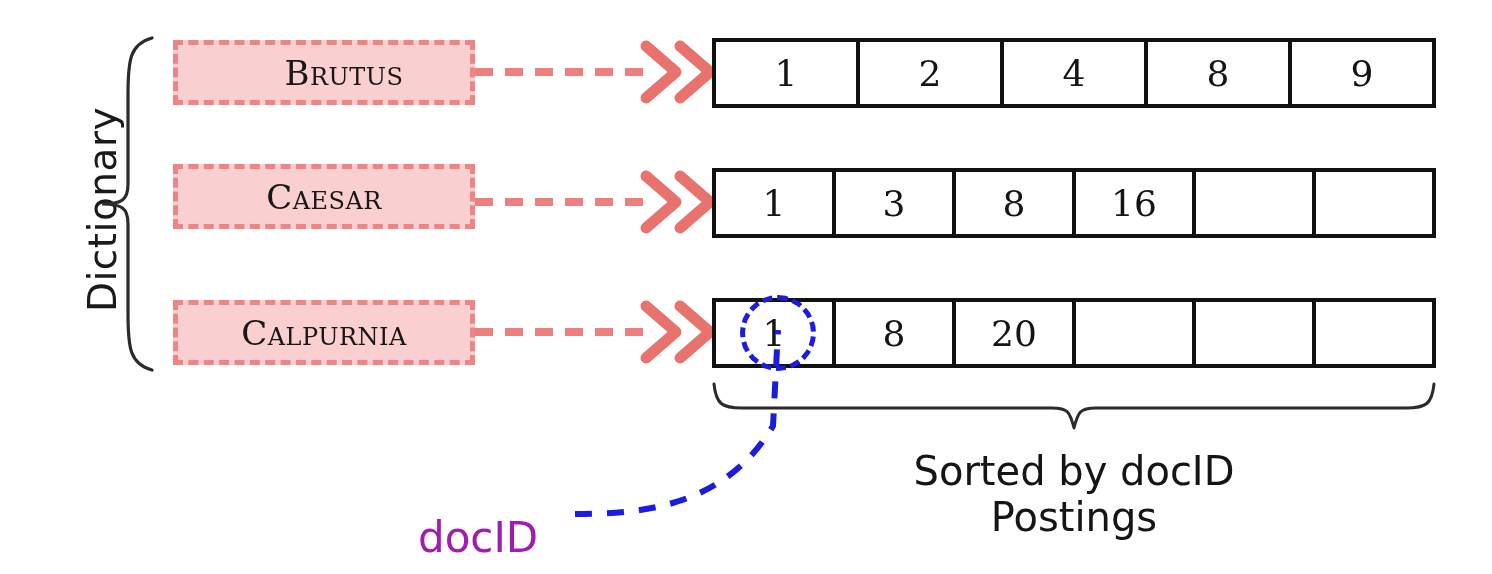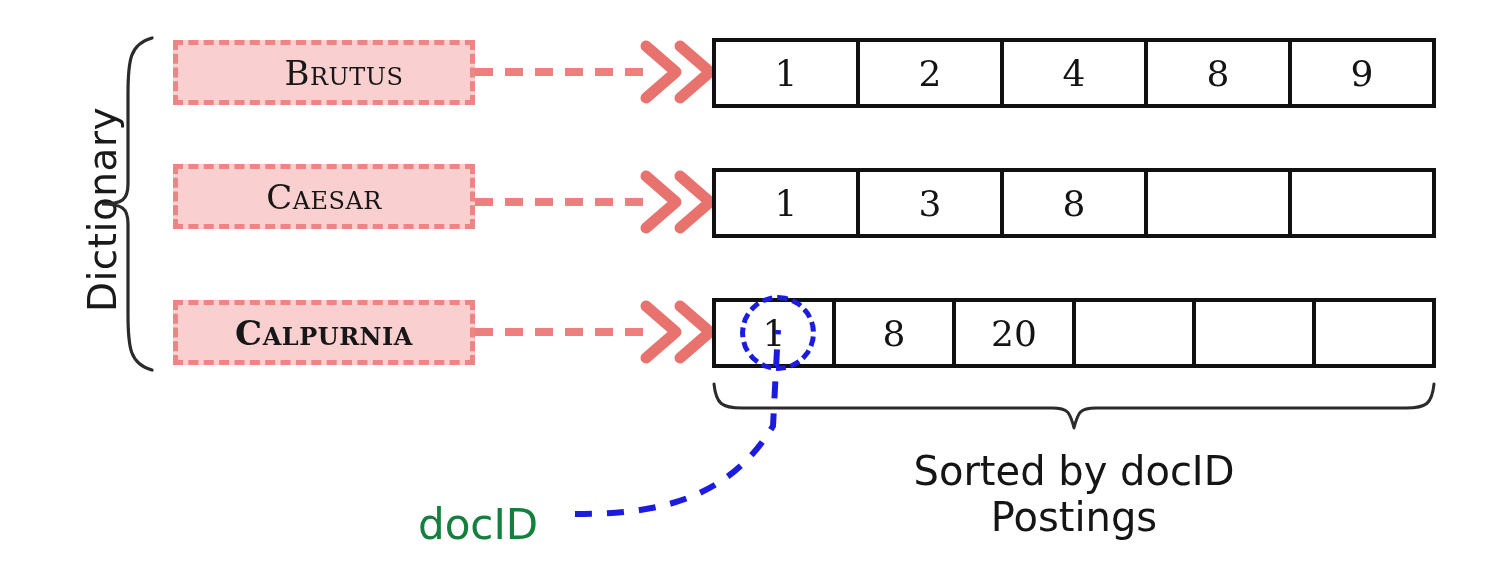--- a/index.html
+++ b/index.html
@@ -58,21 +58,21 @@
     font-family: "DejaVu Serif", serif;
     font-variant: small-caps;
     font-size: 34px;
     color: #171717;
     letter-spacing: 0.5px;
     line-height: 1;
     white-space: nowrap;
   }
   #term-box-0 { top: 40px; padding-left: 40px; }
   #term-box-1 { top: 164px; }
-  #term-box-2 { top: 300px; font-weight: bold; }
+  #term-box-2 { top: 300px; }
 
   
   .connector {
     position: absolute;
     left: 475px;
     width: 172px;
     height: 8px;
     background-image: linear-gradient(to right, #ee7f7f 0 18px, transparent 18px 30px);
     background-size: 30px 8px;
     background-repeat: repeat-x;
@@ -139,24 +139,24 @@
     top: 330px;
     width: 230px;
     height: 200px;
     pointer-events: none;
   }
 
   
   #docid-label {
     position: absolute;
     left: 418px;
-    top: 500px;
+    top: 513px;
     font-family: "DejaVu Sans", sans-serif;
     font-size: 42px;
-    color: #15803d;
+    color: #a21caf;
     white-space: nowrap;
   }
 
   
   #postings-brace {
     position: absolute;
     left: 712px;
     top: 382px;
     width: 724px;
     height: 50px;
@@ -227,20 +227,21 @@
     <div class="posting-cell">2</div>
     <div class="posting-cell">4</div>
     <div class="posting-cell">8</div>
     <div class="posting-cell">9</div>
   </div>
 
   <div class="postings-row" id="postings-row-1">
     <div class="posting-cell">1</div>
     <div class="posting-cell">3</div>
     <div class="posting-cell">8</div>
+    <div class="posting-cell">16</div>
     <div class="posting-cell"></div>
     <div class="posting-cell"></div>
   </div>
 
   <div class="postings-row" id="postings-row-2">
     <div class="posting-cell">1</div>
     <div class="posting-cell">8</div>
     <div class="posting-cell">20</div>
     <div class="posting-cell"></div>
     <div class="posting-cell"></div>

